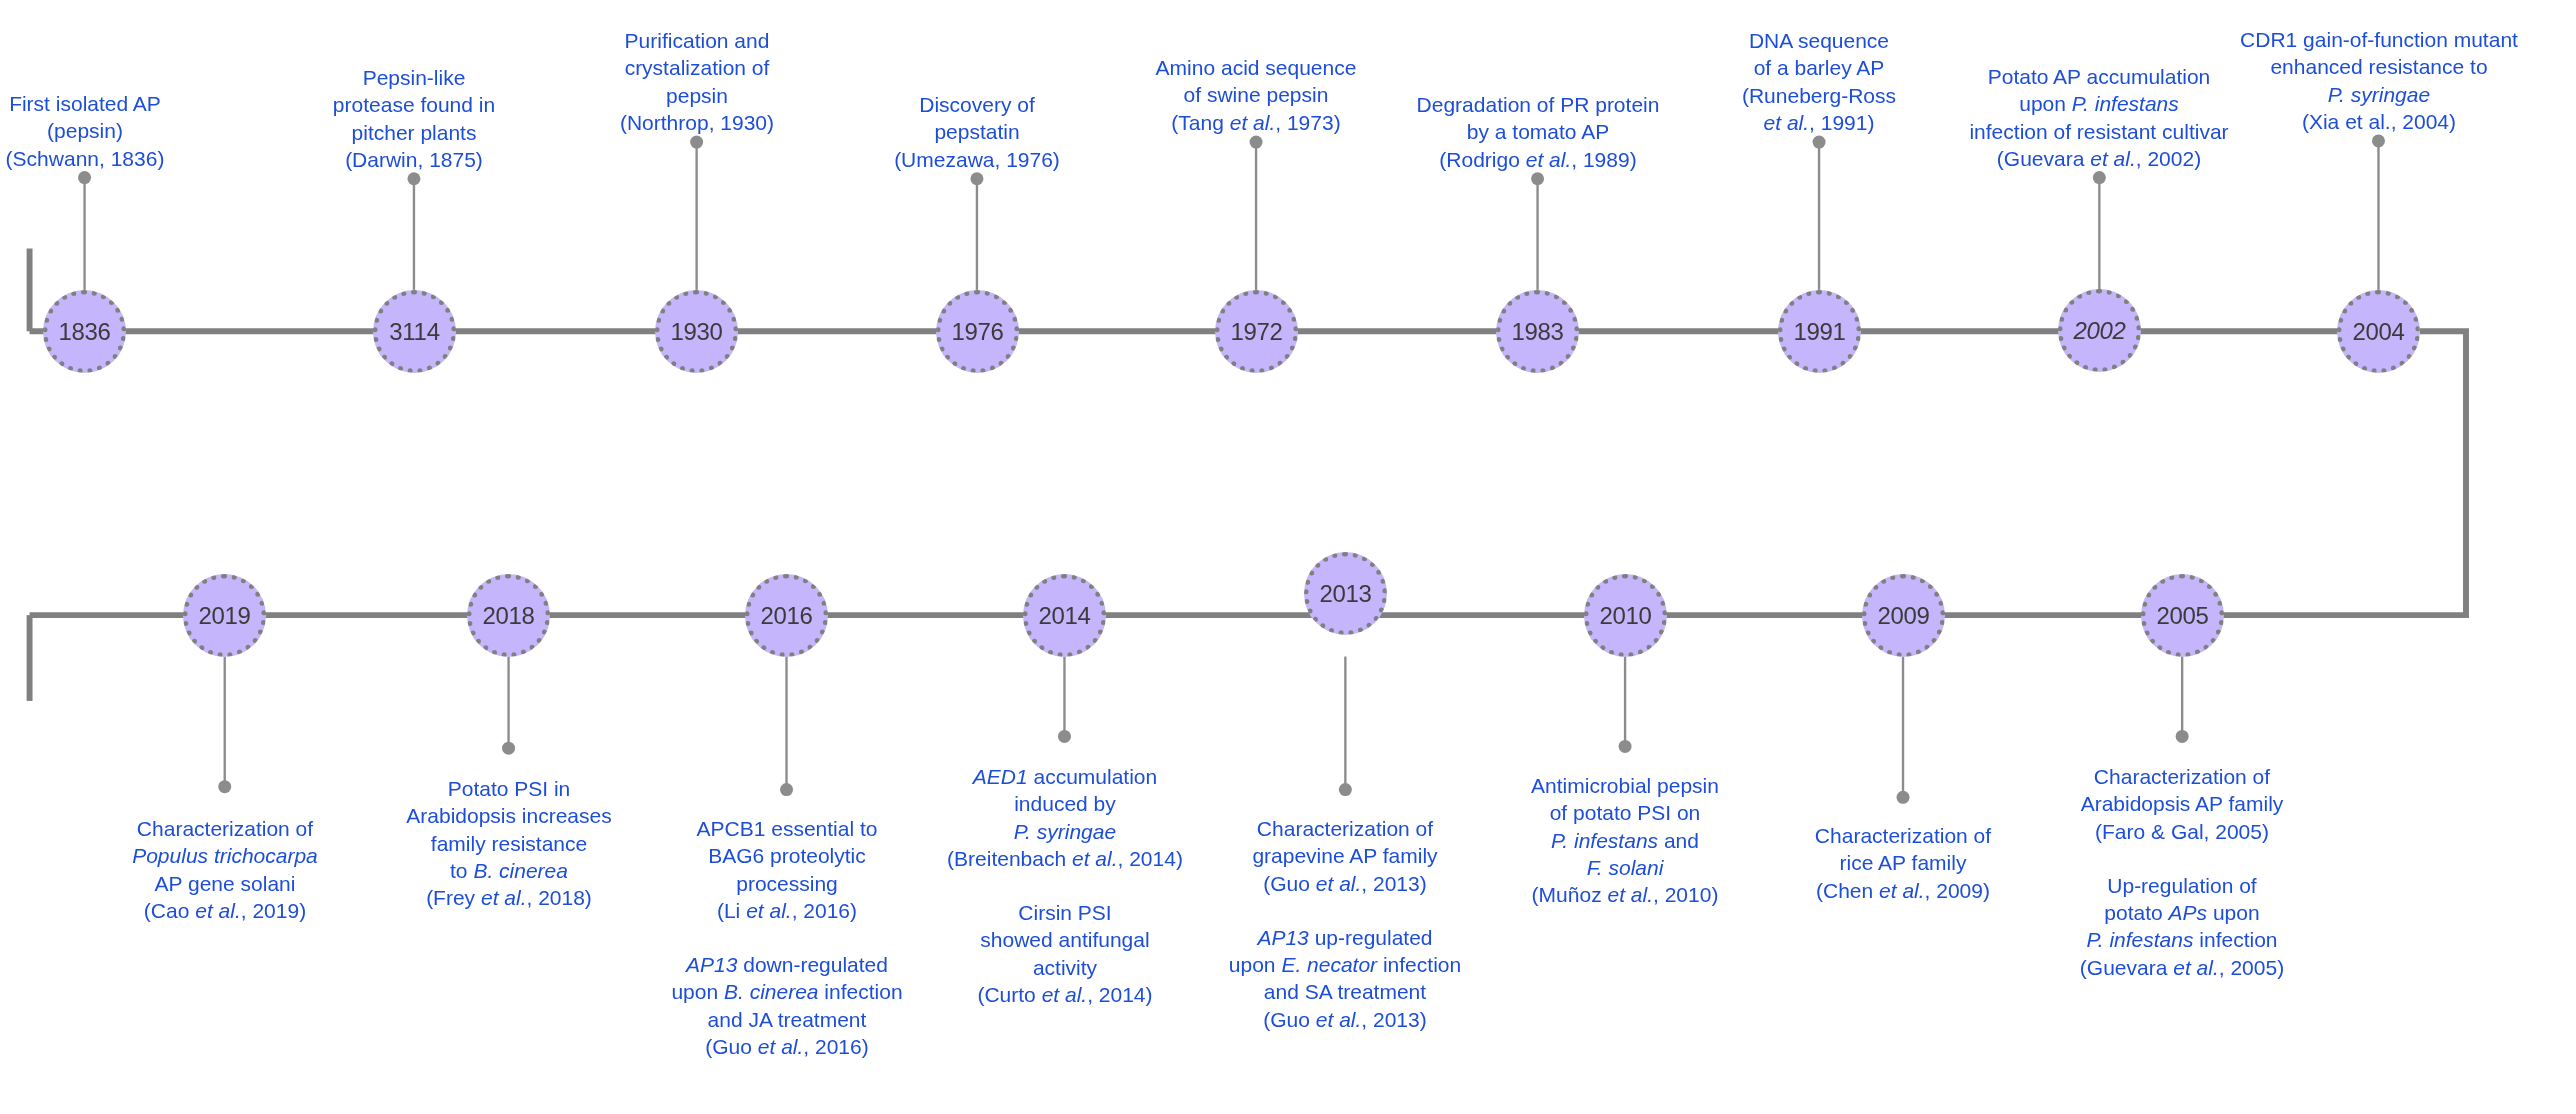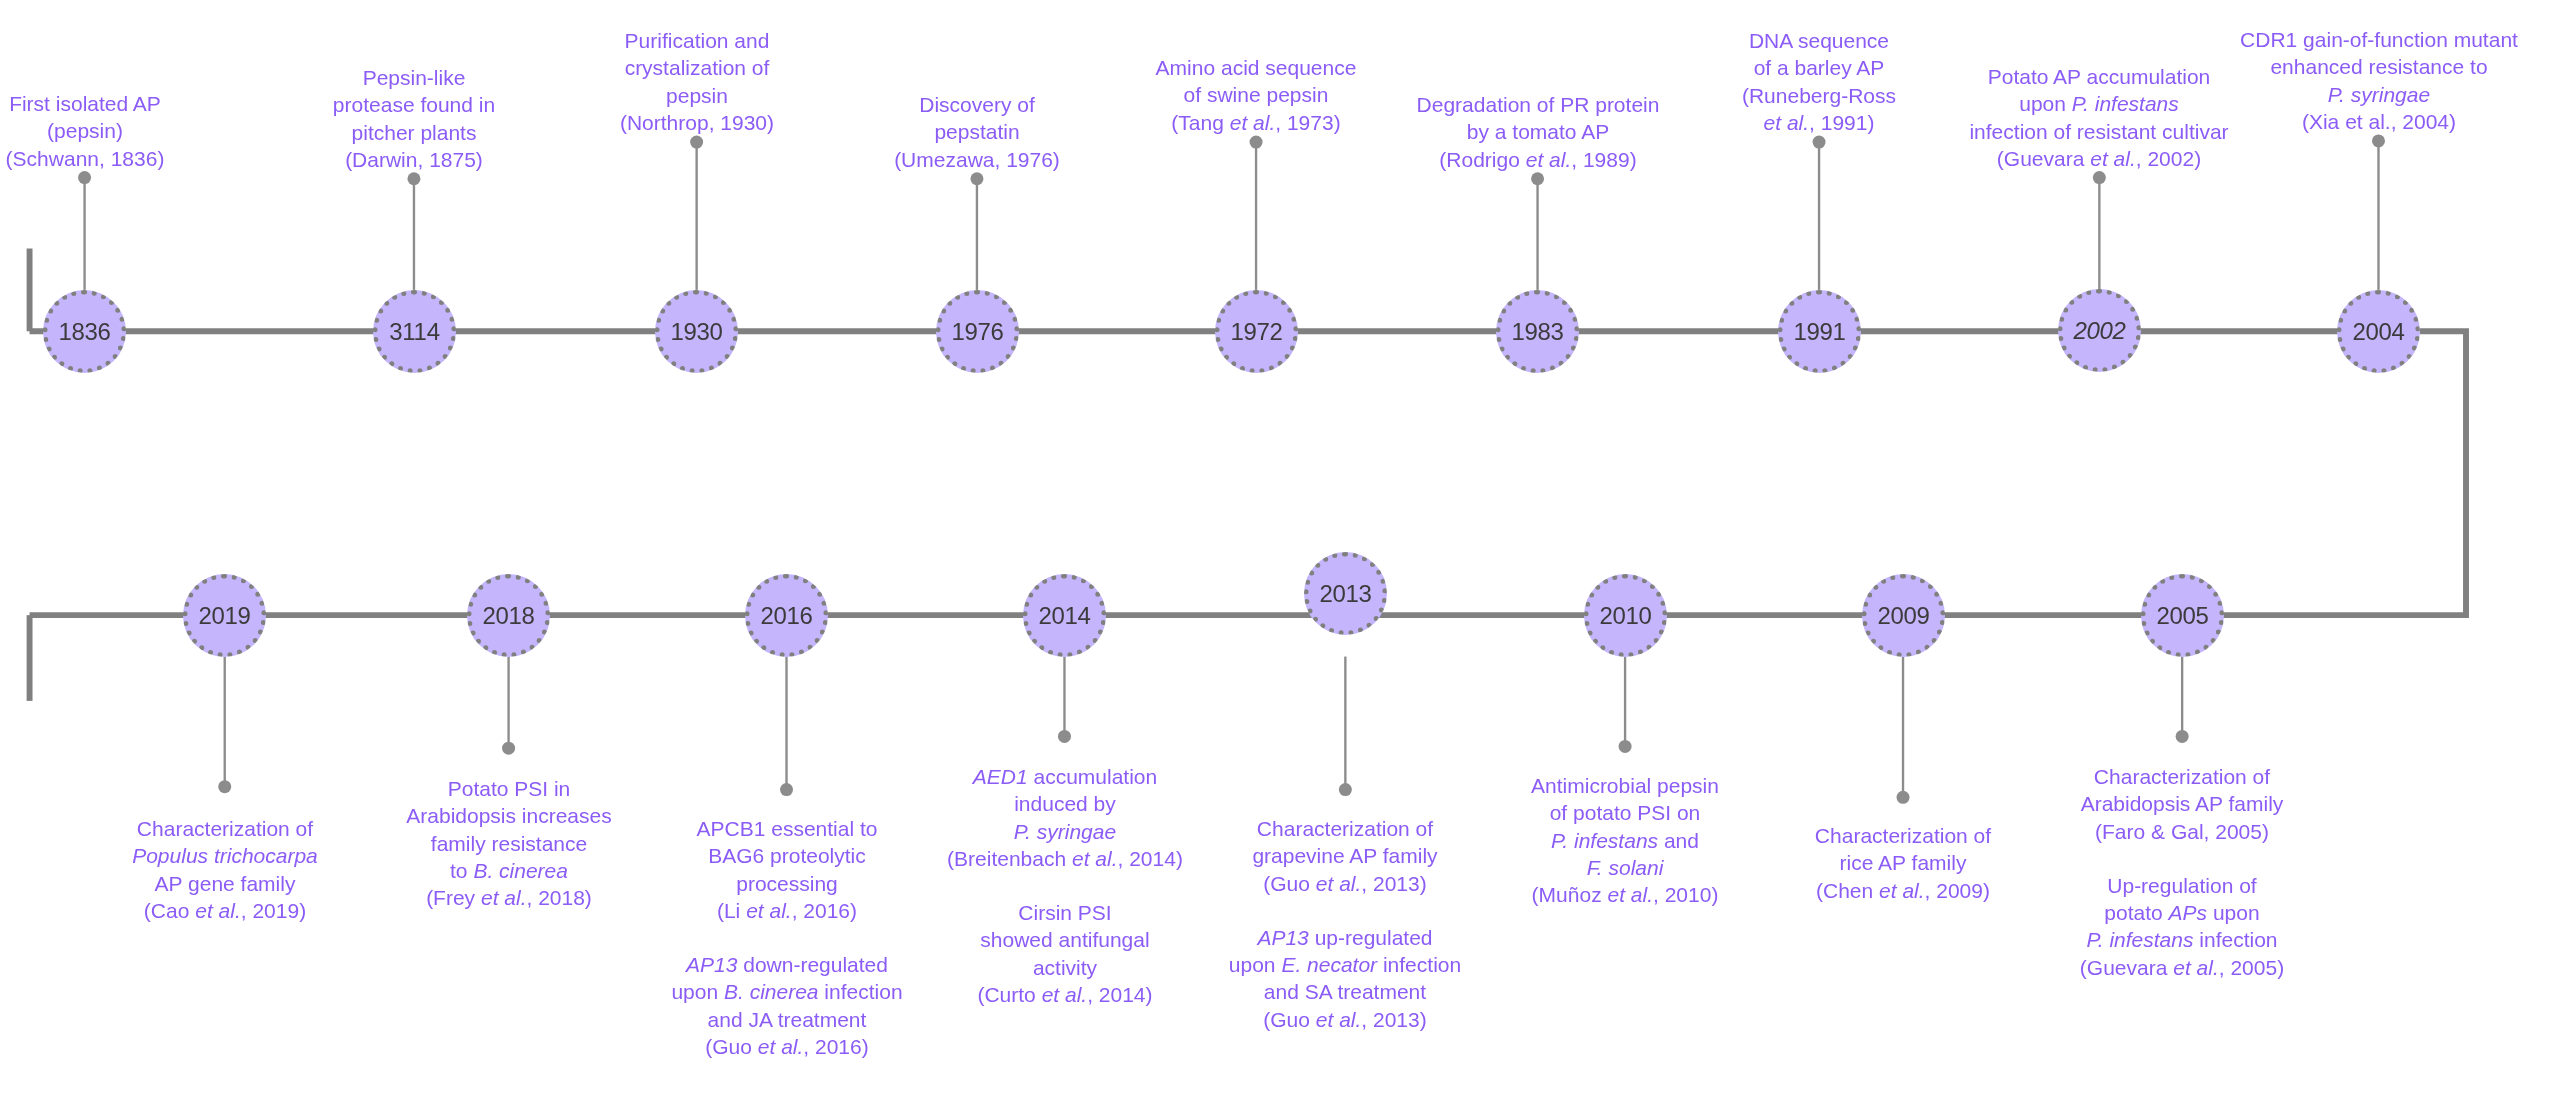--- a/index.html
+++ b/index.html
@@ -25,21 +25,21 @@
     color:#3b3b3b;
     letter-spacing:-0.3px;
   }
   .node-year{pointer-events:none;}
 
   .cap{
     position:absolute;
     text-align:center;
     font-size:21px;
     line-height:1.30;
-    color:#8b5cf6;
+    color:#1d4ed8;
     white-space:pre-line;
   }
   .cap i{font-style:italic;}
 </style>
 </head>
 <body>
 
 <div id="stage">
 
   <svg class="wire" viewBox="0 0 4356 1885" xmlns="http://www.w3.org/2000/svg">
@@ -186,21 +186,21 @@
   <div id="caps-layer">
       <div class="cap" style="width: 426px; left: -128px; top: 90px;"><div>First isolated AP</div><div>(pepsin)</div><div>(Schwann, 1836)</div></div>
       <div class="cap" style="width: 426px; left: 201px; top: 64px;"><div>Pepsin-like</div><div>protease found in</div><div>pitcher plants</div><div>(Darwin, 1875)</div></div>
       <div class="cap" style="width: 426px; left: 484px; top: 27px;"><div>Purification and</div><div>crystalization of</div><div>pepsin</div><div>(Northrop, 1930)</div></div>
       <div class="cap" style="width: 426px; left: 764px; top: 91px;"><div>Discovery of</div><div>pepstatin</div><div>(Umezawa, 1976)</div></div>
       <div class="cap" style="width: 426px; left: 1043px; top: 54px;"><div>Amino acid sequence</div><div>of swine pepsin</div><div>(Tang <i>et al.</i>, 1973)</div></div>
       <div class="cap" style="width: 426px; left: 1325px; top: 91px;"><div>Degradation of PR protein</div><div>by a tomato AP</div><div>(Rodrigo <i>et al.</i>, 1989)</div></div>
       <div class="cap" style="width: 426px; left: 1606px; top: 27px;"><div>DNA sequence</div><div>of a barley AP</div><div>(Runeberg-Ross</div><div><i>et al.</i>, 1991)</div></div>
       <div class="cap" style="width: 426px; left: 1886px; top: 63px;"><div>Potato AP accumulation</div><div>upon <i>P. infestans</i></div><div>infection of resistant cultivar</div><div>(Guevara <i>et al.</i>, 2002)</div></div>
       <div class="cap" style="width: 426px; left: 2166px; top: 26px;"><div>CDR1 gain-of-function mutant</div><div>enhanced resistance to</div><div><i>P. syringae</i></div><div>(Xia et al., 2004)</div></div>
-      <div class="cap" style="width: 426px; left: 12px; top: 815px;"><div class="blk" style="margin-bottom:27px"><div>Characterization of</div><div><i>Populus trichocarpa</i></div><div>AP gene family</div><div>(Cao <i>et al.</i>, 2019)</div></div></div>
+      <div class="cap" style="width: 426px; left: 12px; top: 815px;"><div class="blk" style="margin-bottom:27px"><div>Characterization of</div><div><i>Populus trichocarpa</i></div><div>AP gene solani</div><div>(Cao <i>et al.</i>, 2019)</div></div></div>
       <div class="cap" style="width: 426px; left: 296px; top: 775px;"><div class="blk" style="margin-bottom:27px"><div>Potato PSI in</div><div>Arabidopsis increases</div><div>family resistance</div><div>to <i>B. cinerea</i></div><div>(Frey <i>et al.</i>, 2018)</div></div></div>
       <div class="cap" style="width: 426px; left: 574px; top: 815px;"><div class="blk" style="margin-bottom:27px"><div>APCB1 essential to</div><div>BAG6 proteolytic</div><div>processing</div><div>(Li <i>et al.</i>, 2016)</div></div><div class="blk" style="margin-bottom:27px"><div><i>AP13</i> down-regulated</div><div>upon <i>B. cinerea</i> infection</div><div>and JA treatment</div><div>(Guo <i>et al.</i>, 2016)</div></div></div>
       <div class="cap" style="width: 426px; left: 852px; top: 763px;"><div class="blk" style="margin-bottom:27px"><div><i>AED1</i> accumulation</div><div>induced by</div><div><i>P. syringae</i></div><div>(Breitenbach <i>et al.</i>, 2014)</div></div><div class="blk" style="margin-bottom:27px"><div>Cirsin PSI</div><div>showed antifungal</div><div>activity</div><div>(Curto <i>et al.</i>, 2014)</div></div></div>
       <div class="cap" style="width: 426px; left: 1132px; top: 815px;"><div class="blk" style="margin-bottom:27px"><div>Characterization of</div><div>grapevine AP family</div><div>(Guo <i>et al.</i>, 2013)</div></div><div class="blk" style="margin-bottom:27px"><div><i>AP13</i> up-regulated</div><div>upon <i>E. necator</i> infection</div><div>and SA treatment</div><div>(Guo <i>et al.</i>, 2013)</div></div></div>
       <div class="cap" style="width: 426px; left: 1412px; top: 772px;"><div class="blk" style="margin-bottom:27px"><div>Antimicrobial pepsin</div><div>of potato PSI on</div><div><i>P. infestans</i> and</div><div><i>F. solani</i></div><div>(Muñoz <i>et al.</i>, 2010)</div></div></div>
       <div class="cap" style="width: 426px; left: 1690px; top: 822px;"><div class="blk" style="margin-bottom:27px"><div>Characterization of</div><div>rice AP family</div><div>(Chen <i>et al.</i>, 2009)</div></div></div>
       <div class="cap" style="width: 426px; left: 1969px; top: 763px;"><div class="blk" style="margin-bottom:27px"><div>Characterization of</div><div>Arabidopsis AP family</div><div>(Faro &amp; Gal, 2005)</div></div><div class="blk" style="margin-bottom:27px"><div>Up-regulation of</div><div>potato <i>APs</i> upon</div><div><i>P. infestans</i> infection</div><div>(Guevara <i>et al.</i>, 2005)</div></div></div>
     </div>
 
 </div>

